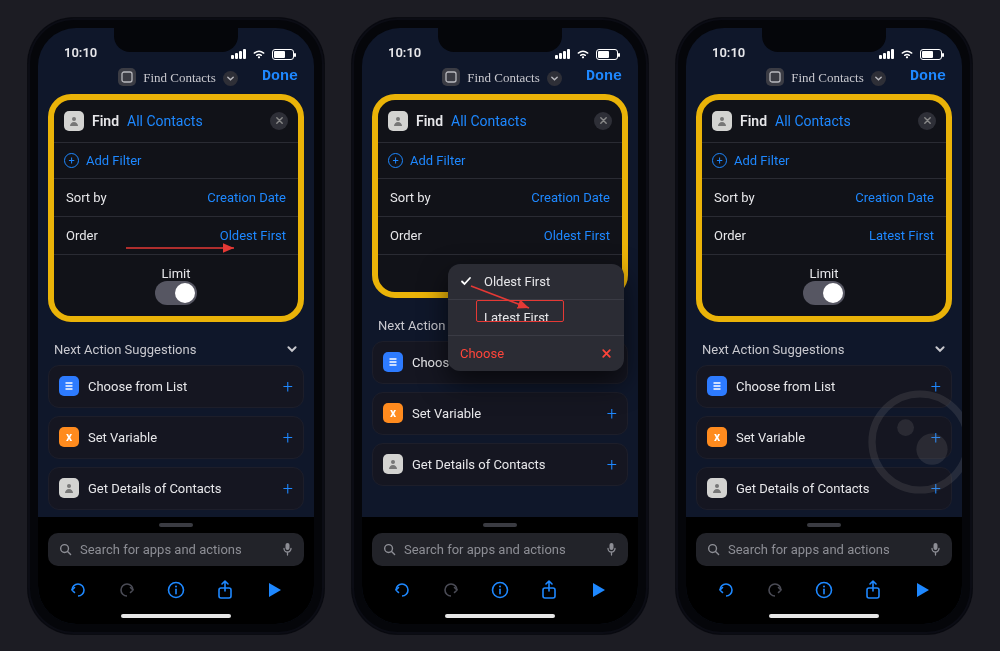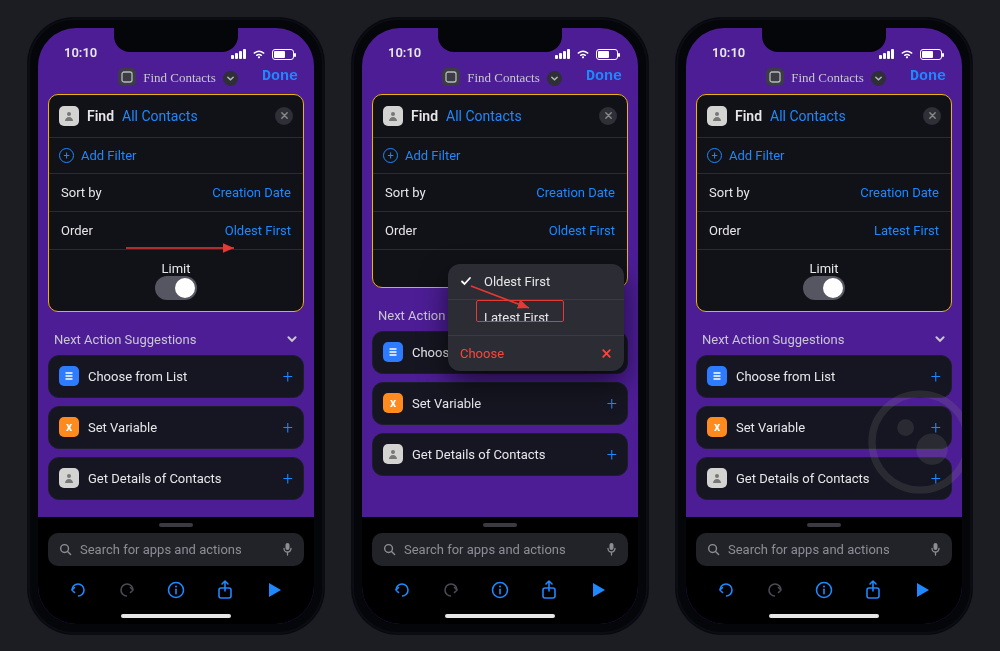--- a/index.html
+++ b/index.html
@@ -35,21 +35,21 @@
   .phone{
     width:296px;height:616px;
     background:var(--phone);
     border-radius:46px;
     position:relative;
     padding:10px;
     box-shadow:inset 0 0 0 2px #0b0c14, 0 0 0 1px #0a0b11;
   }
   .screen{
     width:100%;height:100%;
-    background:#4c1d95;
+    background:#0f172a;
     border-radius:38px;
     overflow:hidden;
     position:relative;
     display:flex;flex-direction:column;
   }
   .notch{
     position:absolute;top:0;left:50%;transform:translateX(-50%);
     width:124px;height:24px;background:#05060a;
     border-bottom-left-radius:16px;border-bottom-right-radius:16px;
     z-index:10;
@@ -83,22 +83,22 @@
   .hdr-app{
     width:18px;height:18px;border-radius:5px;background:#3b3c44;
     display:flex;align-items:center;justify-content:center;color:#b8b8bd;
   }
   .hdr-done{color:var(--blue);font-weight:600;font-size:15px;font-family:Liberation Mono, monospace;}
   .chev{width:15px;height:15px;border-radius:50%;background:#2e2f37;display:flex;align-items:center;justify-content:center;}
 
   
   .content{flex:1;overflow:hidden;padding:0 10px;}
   .card{
-    background:var(--card);border-radius:10px;overflow:hidden;
-    border:1px solid #eab308;
+    background:var(--card);border-radius:23px;overflow:hidden;
+    border:6px solid #eab308;
   }
   .find-row{
     display:flex;align-items:center;gap:8px;padding:11px 10px;
     border-bottom:1px solid var(--div);
   }
   .app-chip{
     width:20px;height:20px;border-radius:5px;background:#d3d3d1;
     display:flex;align-items:center;justify-content:center;color:#555;font-size:11px;
   }
   .find-txt{font-size:14px;font-weight:600;}

